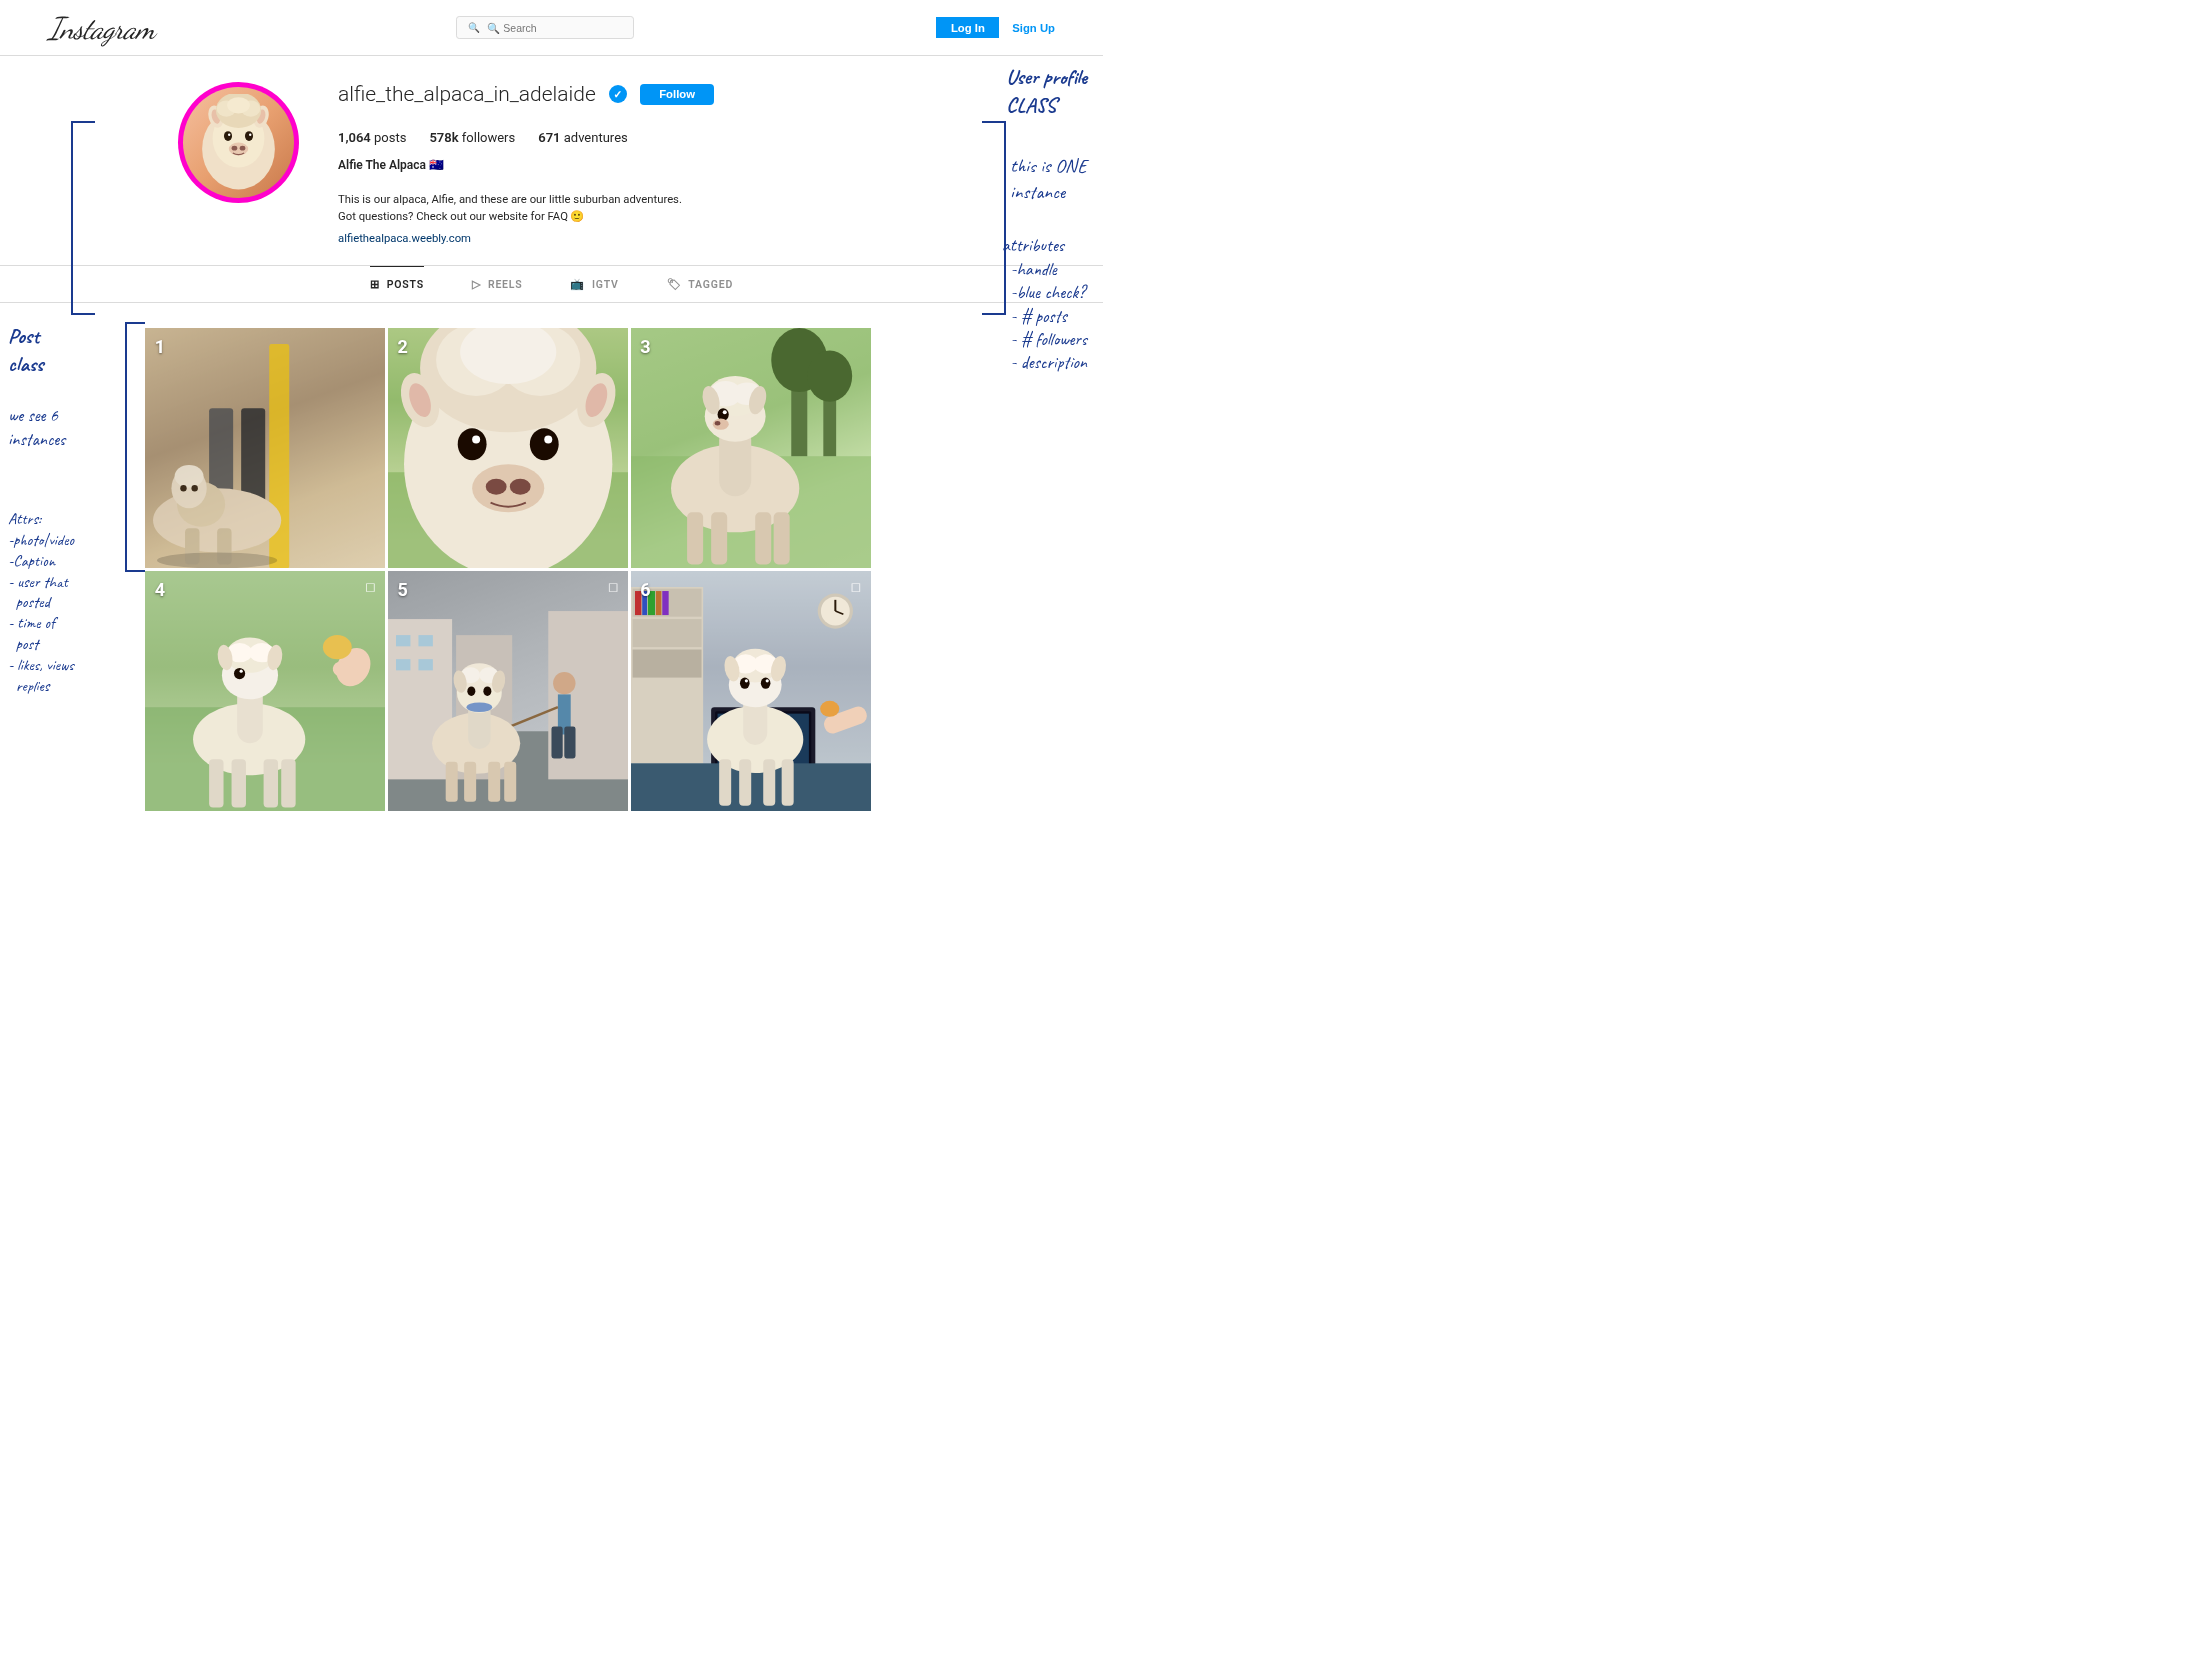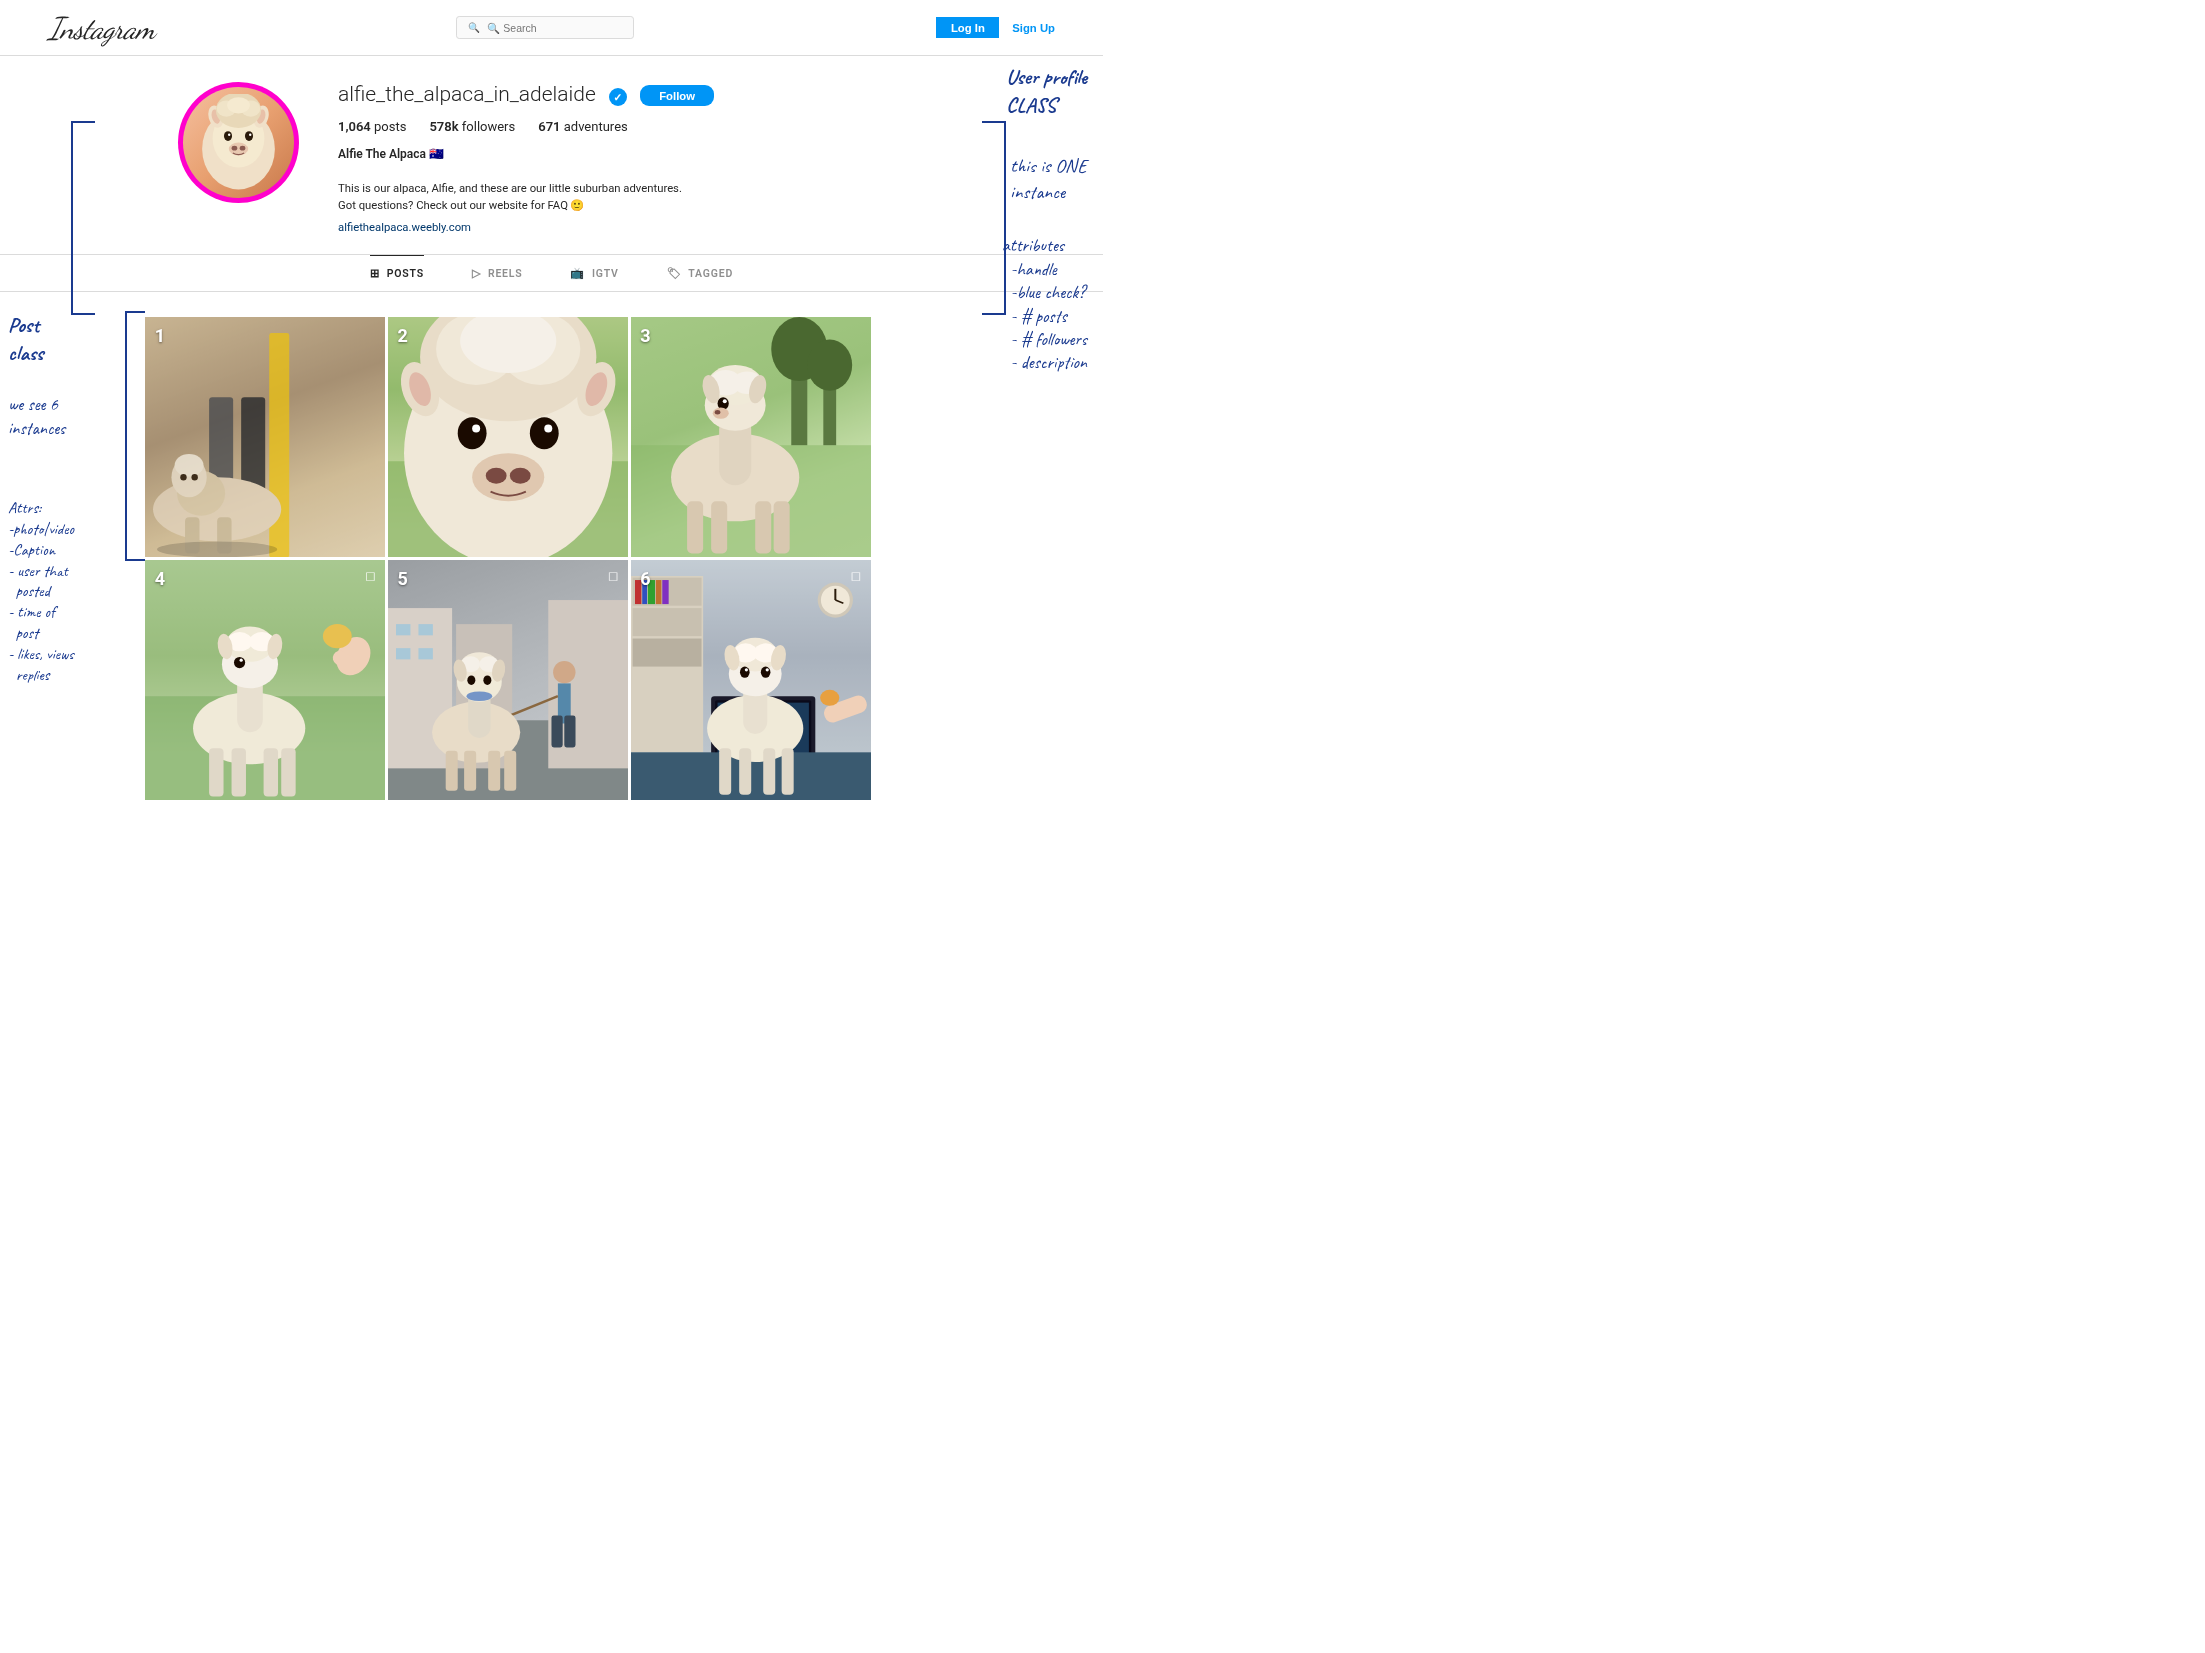--- a/index.html
+++ b/index.html
@@ -103,23 +103,23 @@
     }
     
     .alpaca-face {
       width: 97px;
       height: 97px;
     }
 
     .profile-info { flex: 1; }
     .profile-top {
       display: flex;
-      align-items: flex-end;
+      align-items: center;
       gap: 13px;
-      margin-bottom: 13px;
+      margin-bottom: 24px;
     }
     .profile-username {
       font-size: 21px;
       font-weight: 300;
       color: #262626;
     }
     .verified-badge {
       width: 18px;
       height: 18px;
       background: #0095f6;
@@ -128,21 +128,21 @@
       align-items: center;
       justify-content: center;
       color: white;
       font-size: 10.5px;
       font-weight: 700;
     }
     .btn-follow {
       background: #0095f6;
       color: #fff;
       border: none;
-      border-radius: 9px;
+      border-radius: 4px;
       padding: 4.8px 19.4px;
       font-size: 11.3px;
       font-weight: 600;
       cursor: pointer;
     }
     .profile-stats {
       display: flex;
       gap: 23px;
       margin-bottom: 13px;
       font-size: 13px;

